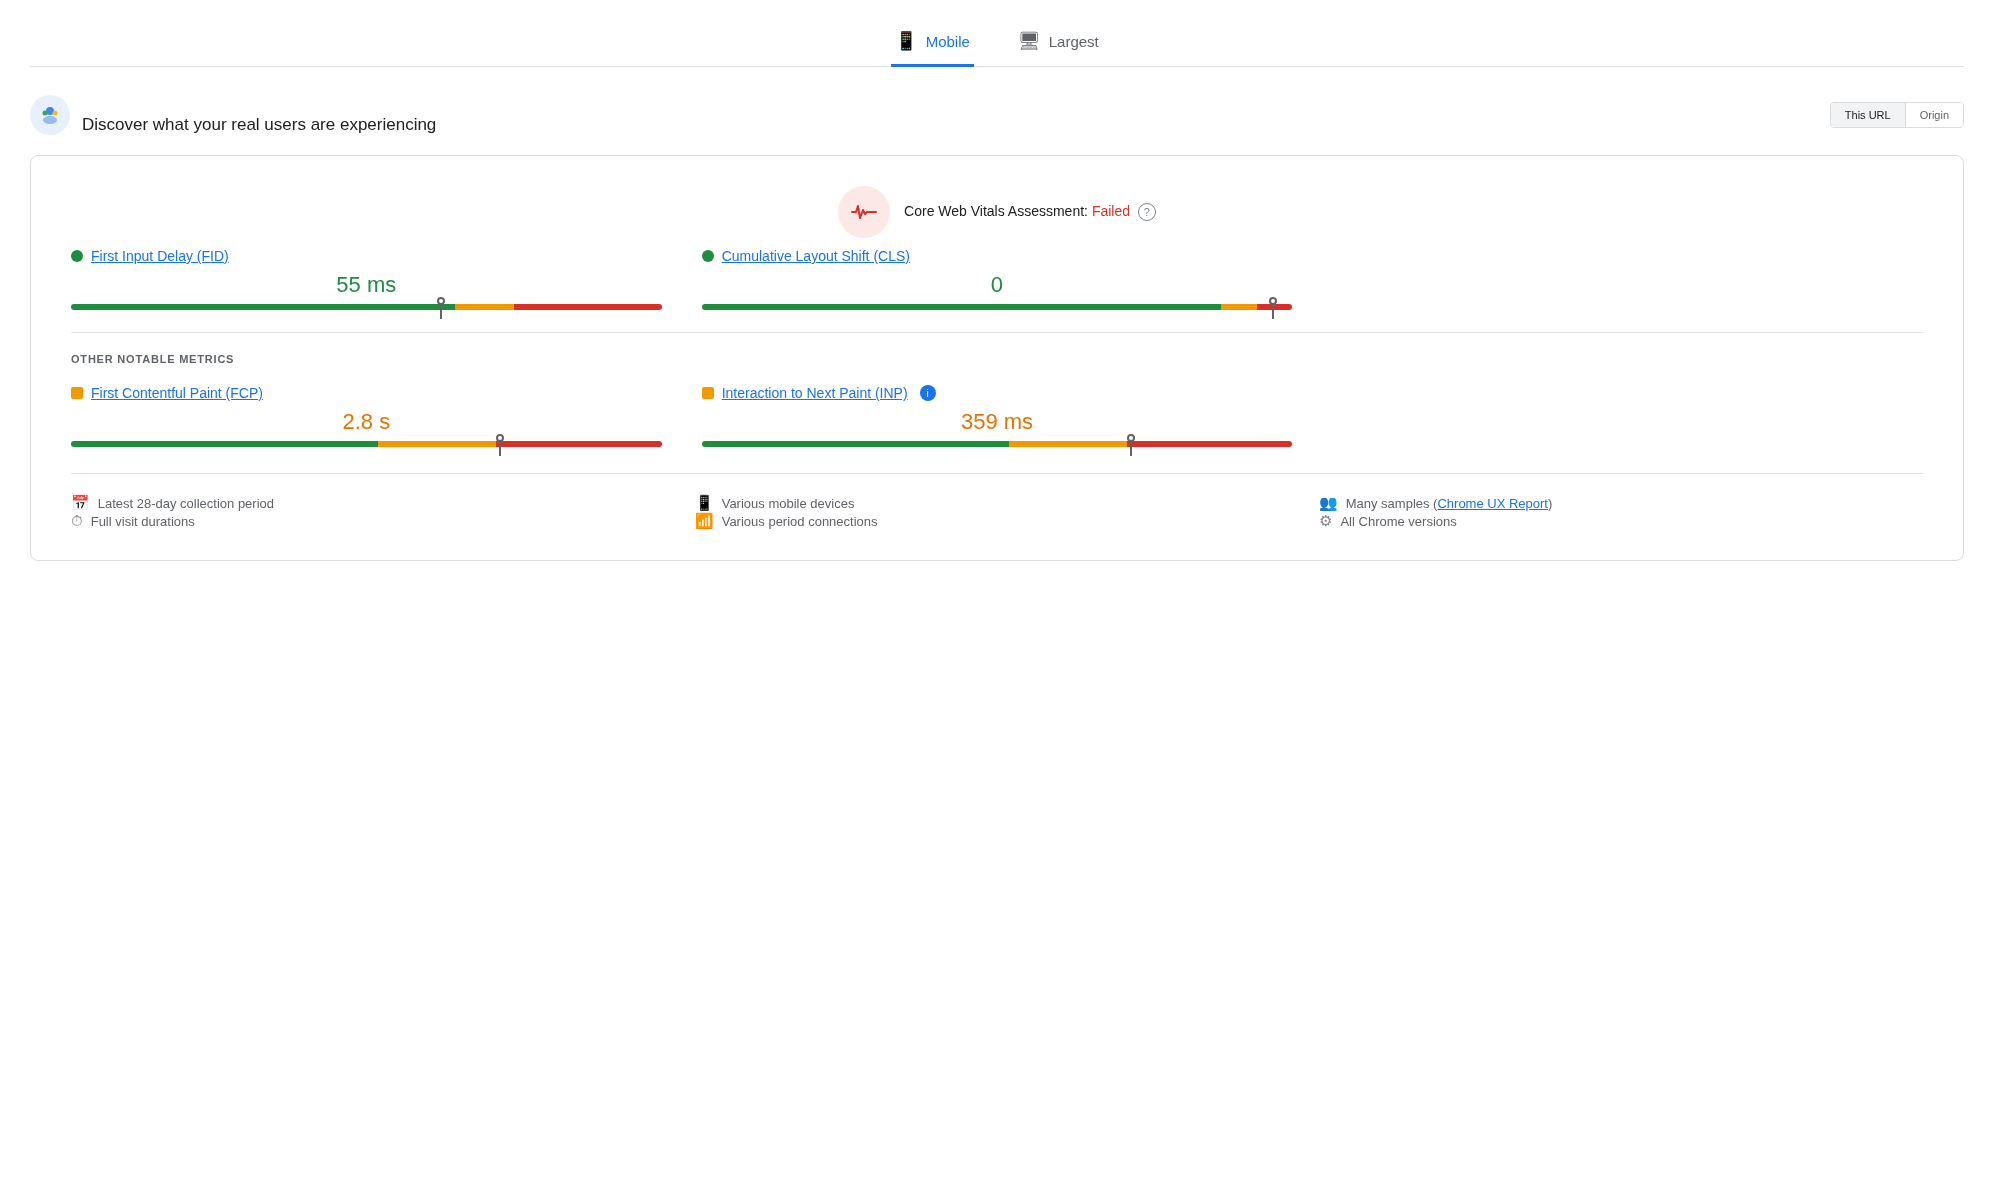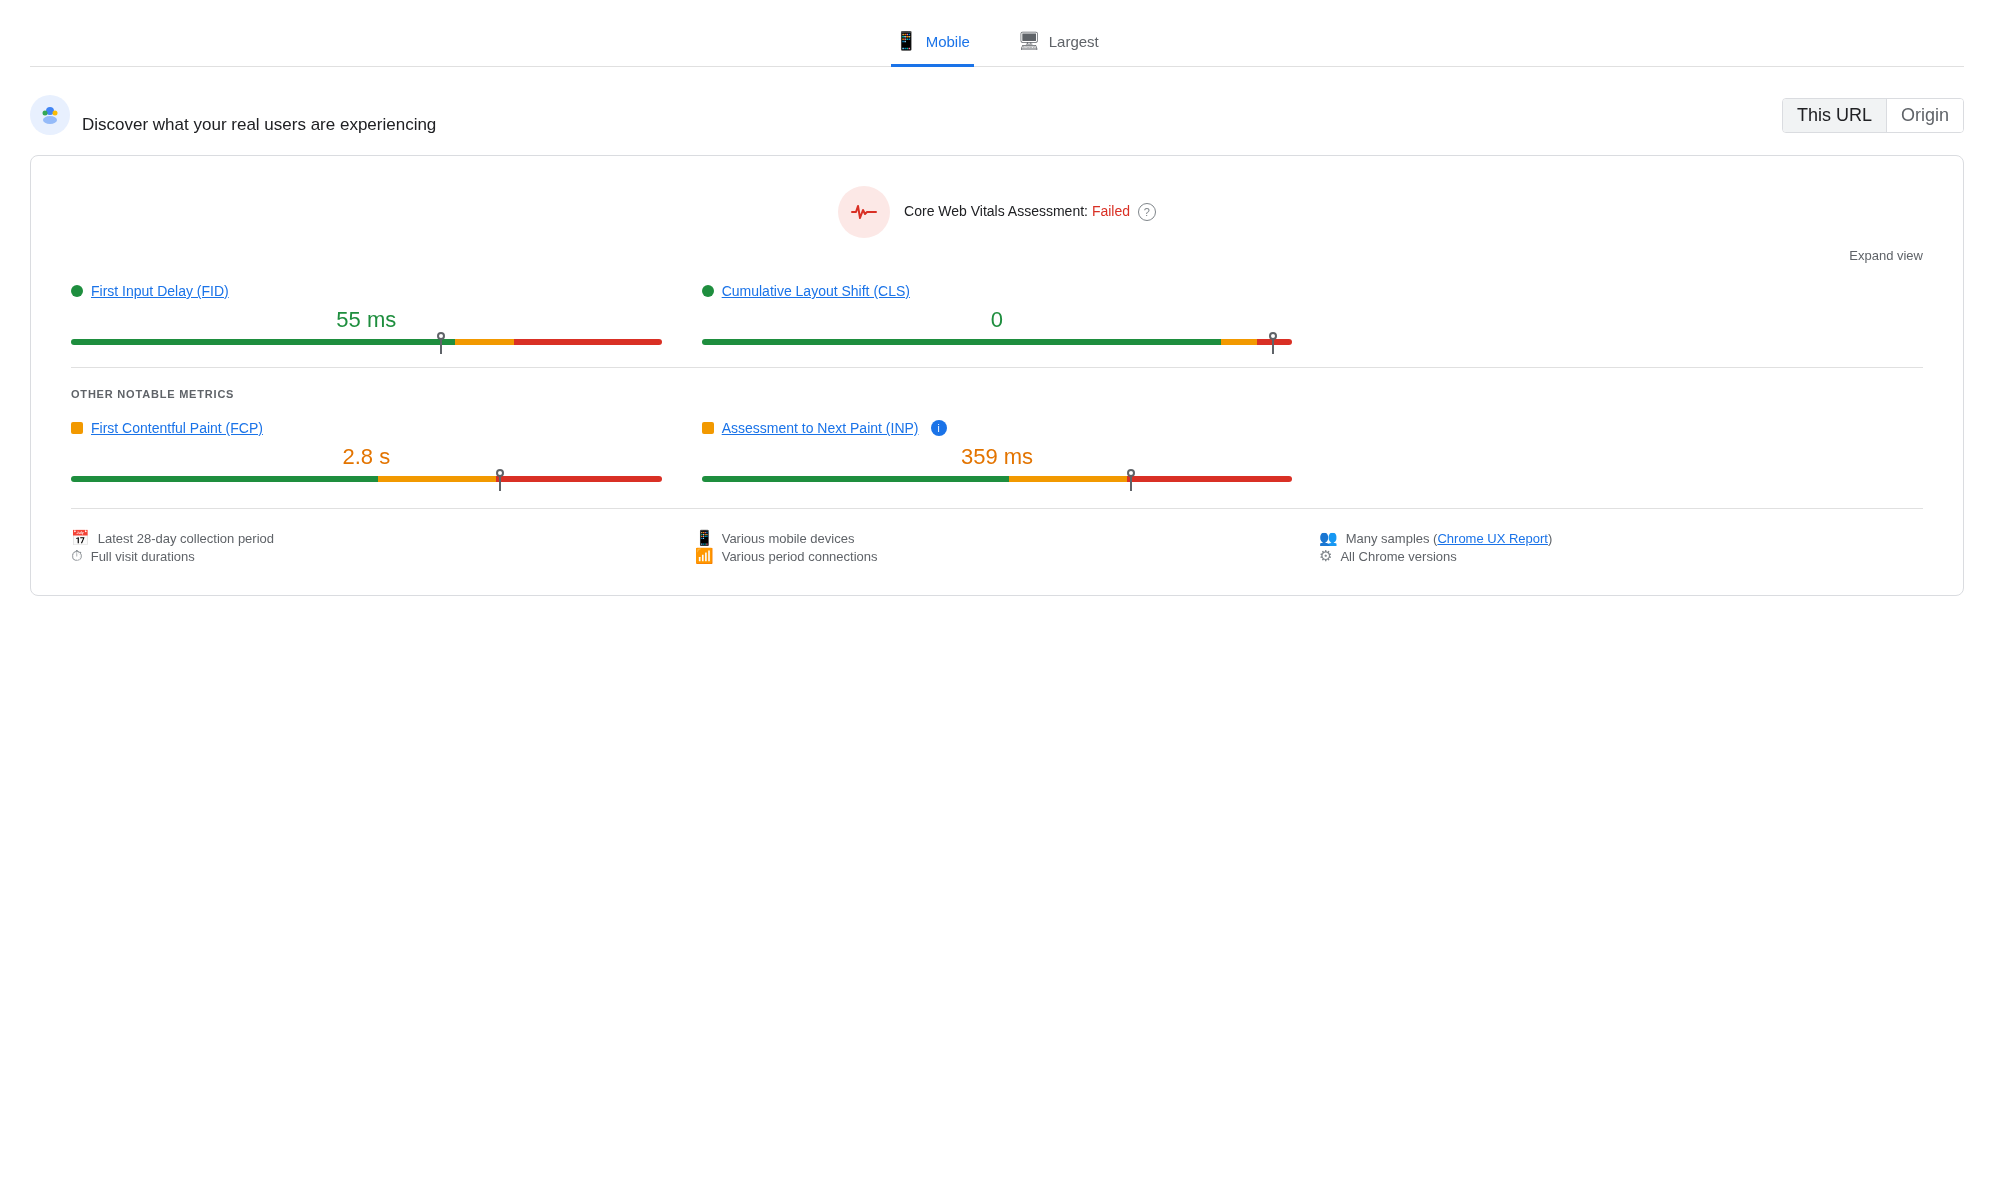--- a/index.html
+++ b/index.html
@@ -71,21 +71,21 @@
       display: flex;
       border: 1px solid #dadce0;
       border-radius: 4px;
       overflow: hidden;
     }
     .url-toggle button {
       padding: 6px 14px;
       background: #fff;
       border: none;
       cursor: pointer;
-      font-size: 18px;
+      font-size: 11px;
       color: #5f6368;
     }
     .url-toggle button.active {
       background: #f1f3f4;
       color: #202124;
       font-weight: 500;
     }
     .url-toggle button:first-child {
       border-right: 1px solid #dadce0;
     }
@@ -319,23 +319,20 @@
       <svg width="28" height="20" viewBox="0 0 28 20" fill="none">
         <polyline points="2,10 6,10 8,4 10,16 13,8 15,12 17,10 26,10" stroke="#d93025" stroke-width="2" fill="none" stroke-linecap="round" stroke-linejoin="round"></polyline>
       </svg>
     </div>
     <div>
       <span>Core Web Vitals Assessment: </span><span class="assessment-status">Failed</span>
       <span class="help-icon">?</span>
     </div>
   </div>
 
-  <div class="expand-row">
-    <a class="expand-link">Expand view</a>
-  </div>
 
   <div class="metrics-grid" id="core-metrics-grid">
 
     <div class="metric-item">
       <div class="metric-label-row">
         <div class="metric-dot green" style="border-radius:50%"></div>
         <span class="metric-name">First Input Delay (FID)</span>
       </div>
       <div class="metric-value good">55 ms</div>
       <div class="progress-bar-container">
@@ -390,21 +387,21 @@
         <div class="bar-indicator" style="left:72%">
           <div class="indicator-dot"></div>
           <div class="indicator-pin"></div>
         </div>
       </div>
     </div>
 
     <div class="metric-item">
       <div class="metric-label-row">
         <div class="metric-dot orange" style="border-radius:2px"></div>
-        <span class="metric-name">Assessment to Next Paint (INP)</span>
+        <span class="metric-name">Interaction to Next Paint (INP)</span>
           <span class="info-icon-blue">i</span>
       </div>
       <div class="metric-value ">359 ms</div>
       <div class="progress-bar-container">
         <div class="progress-bar">
           <div class="bar-green" style="width:52%"></div>
           <div class="bar-orange" style="width:20%"></div>
           <div class="bar-red" style="width:28%"></div>
         </div>
         <div class="bar-indicator" style="left:72%">

